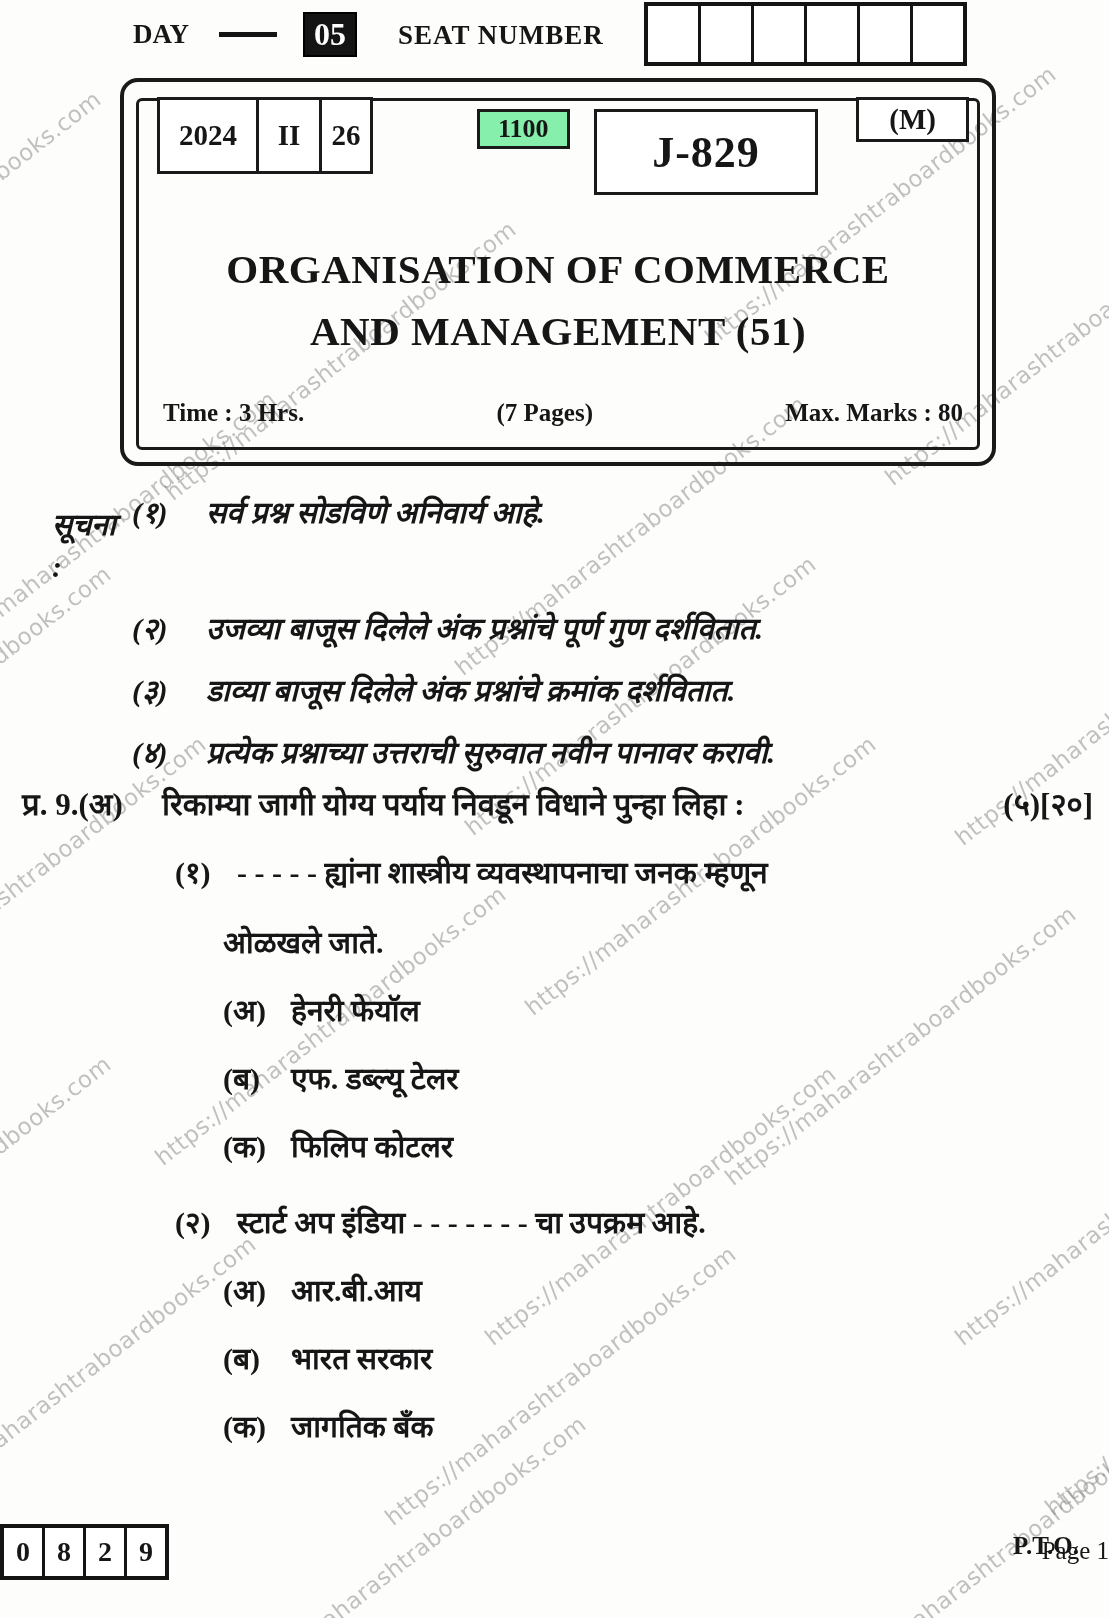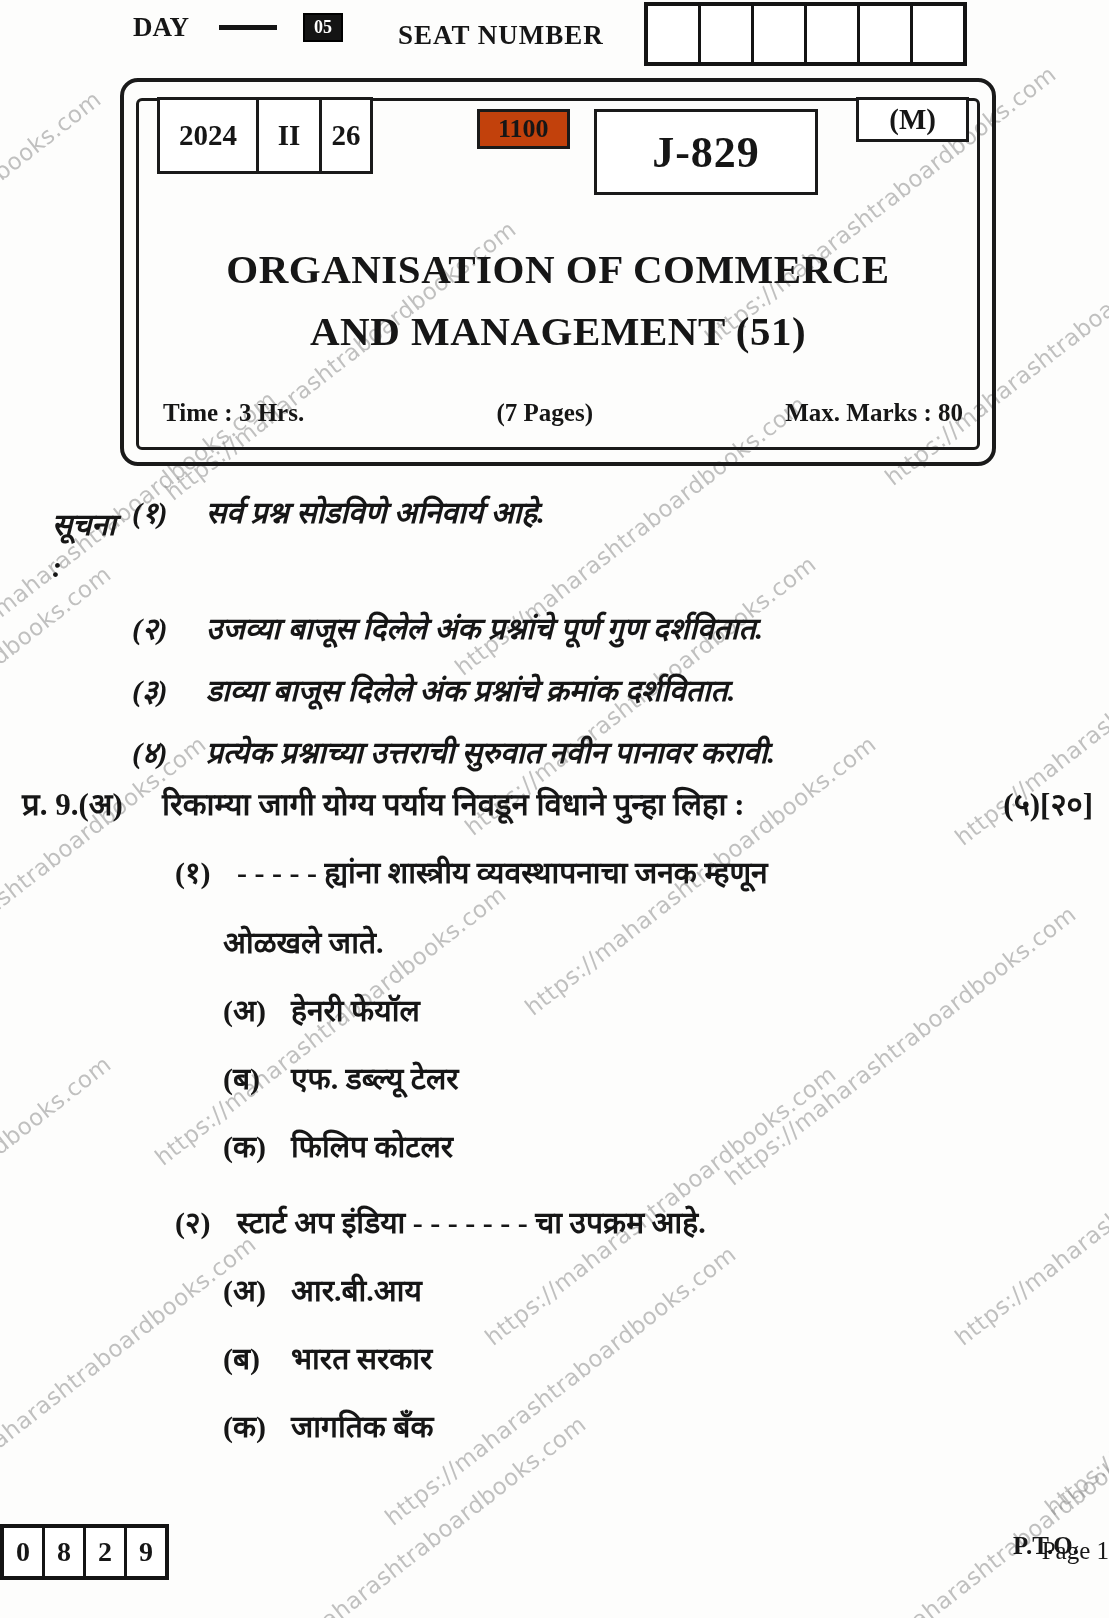--- a/index.html
+++ b/index.html
@@ -26,21 +26,21 @@
   }
   
   .day-row {
     position:absolute; left:133px; top:12px;
     display:flex; align-items:center;
     font-weight:bold; font-size:27px; z-index:2;gap:16px;
   }
   .day-dash { width:58px; height:5px; background:#141414; margin:0 10px 0 14px; }
   .day-badge {
     background:#141414; color:#ffffff;
-    padding:2px 9px; font-size:18px; border:2px solid #000;
+    padding:2px 9px; font-size:32px; border:2px solid #000;
   }
   .seat-label {
     position:absolute; left:398px; top:20px;
     font-weight:bold; font-size:27px; letter-spacing:1px; z-index:2;
   }
   .seat-grid {
     position:absolute; left:644px; top:2px;
     display:flex; border:4px solid #141414; background:#fff; z-index:2;
   }
   .seat-cell { width:50px; height:56px; border-right:3px solid #141414; }
@@ -61,21 +61,21 @@
   }
   .date-cell {
     border:3px solid #1a1a1a; background:#fff;
     text-align:center; padding:19px 0; margin-left:-3px;
   }
   .date-cell.year  { width:96px; margin-left:0; }
   .date-cell.month { width:60px; }
   .date-cell.day   { width:48px; }
   .box-1100 {
     position:absolute; left:338px; top:8px;
-    border:3px solid #1a1a1a; background:#c2410c;
+    border:3px solid #1a1a1a; background:#86efac;
     font-weight:bold; font-size:26px; padding:2px 18px;
   }
   .box-j829 {
     position:absolute; left:455px; top:8px;
     width:218px; height:80px;
     border:3px solid #1a1a1a; background:#fff;
     display:flex; align-items:center; justify-content:center;
     font-weight:bold; font-size:44px; letter-spacing:1px;
   }
   .box-m {

